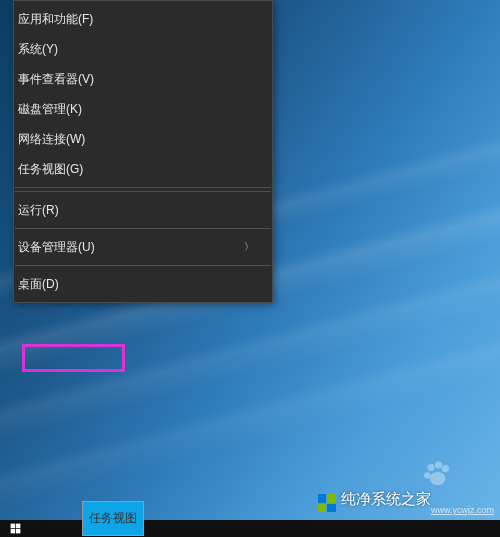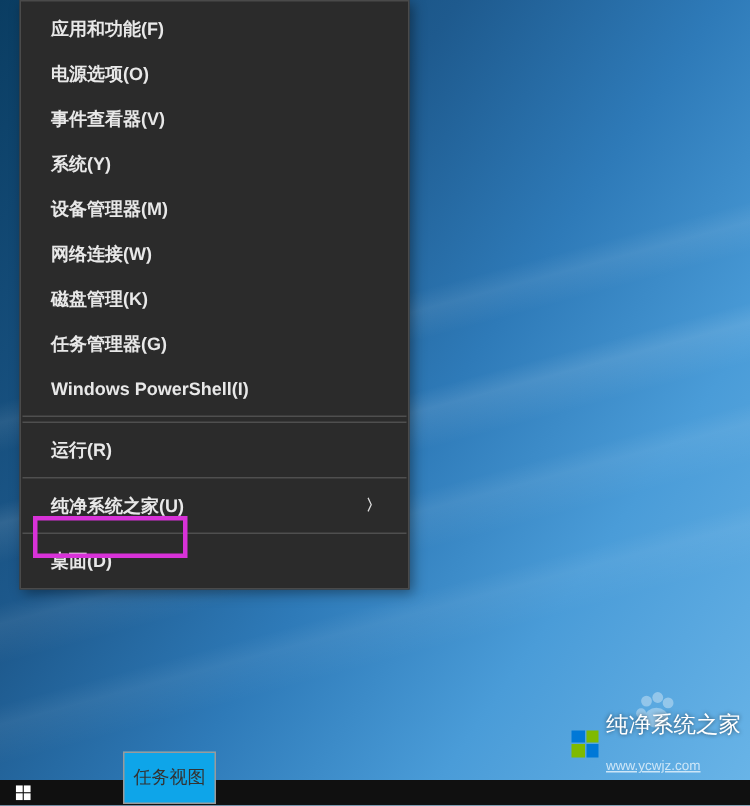--- a/index.html
+++ b/index.html
@@ -32,26 +32,25 @@
       background: #2b2b2b;
       border: 1px solid #4a4a4a;
       padding: 3px 0;
       box-shadow: 2px 2px 8px rgba(0,0,0,0.4);
     }
     .menu-item {
       display: flex;
       align-items: center;
       justify-content: space-between;
       height: 30px;
-      padding: 0 18px 0 20px;
+      padding: 0 18px 0 4px;
       color: #e8e8e8;
       font-size: 12px;
       cursor: default;
       position: relative;
-      font-weight: bold;
     }
     .menu-separator {
       height: 1px;
       background: #4f4f4f;
       margin: 3px 1px;
     }
     .menu-arrow {
       color: #e0e0e0;
       font-size: 10px;
     }
@@ -133,21 +132,21 @@
     }
     .wm-text-url {
       color: #cde6f7;
       font-size: 9px;
       line-height: 1;
       margin-top: 15px;
       text-decoration: underline;
     }
     .wm-stack {
       display: flex;
-      flex-direction: column;
+      flex-direction: row;
     }
     .paw-icon {
       position: absolute;
       right: 48px;
       bottom: 48px;
       width: 30px;
       height: 30px;
       opacity: 0.35;
       z-index: 2;
     }
@@ -166,57 +165,48 @@
     <circle cx="18" cy="55" r="11"></circle>
     <ellipse cx="52" cy="65" rx="26" ry="22"></ellipse>
   </svg>
 </div>
 
 <div class="context-menu">
   <div class="menu-item">
       <span>应用和功能(F)</span>
     </div>
   <div class="menu-item">
-      <span>电源选项(O)</span>
+      <span>系统(Y)</span>
     </div>
   <div class="menu-item">
       <span>事件查看器(V)</span>
     </div>
   <div class="menu-item">
-      <span>系统(Y)</span>
-    </div>
-  <div class="menu-item">
-      <span>设备管理器(M)</span>
+      <span>磁盘管理(K)</span>
     </div>
   <div class="menu-item">
       <span>网络连接(W)</span>
     </div>
   <div class="menu-item">
-      <span>磁盘管理(K)</span>
-    </div>
-  <div class="menu-item">
-      <span>任务管理器(G)</span>
-    </div>
-  <div class="menu-item">
-      <span>Windows PowerShell(I)</span>
+      <span>任务视图(G)</span>
     </div>
 
   <div class="menu-separator"></div>
 
 
   <div class="menu-separator"></div>
 
   <div class="menu-item">
       <span>运行(R)</span>
     </div>
 
   <div class="menu-separator"></div>
 
   <div class="menu-item">
-    <span>纯净系统之家(U)</span>
+    <span>设备管理器(U)</span>
     <span class="menu-arrow">〉</span>
   </div>
 
   <div class="menu-separator"></div>
 
   <div class="menu-item">
       <span>桌面(D)</span>
     </div>
 </div>
 

